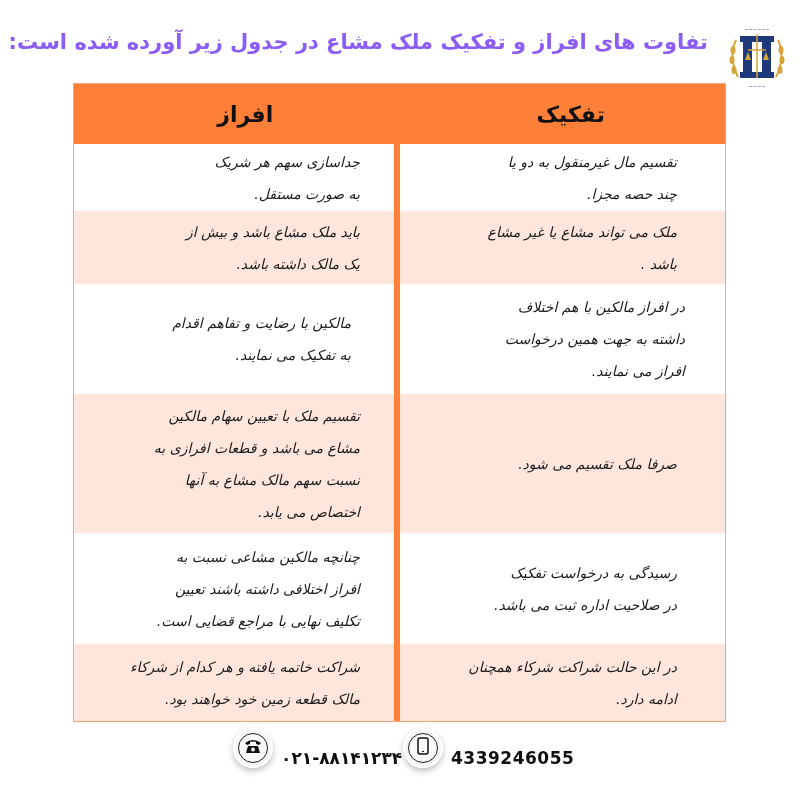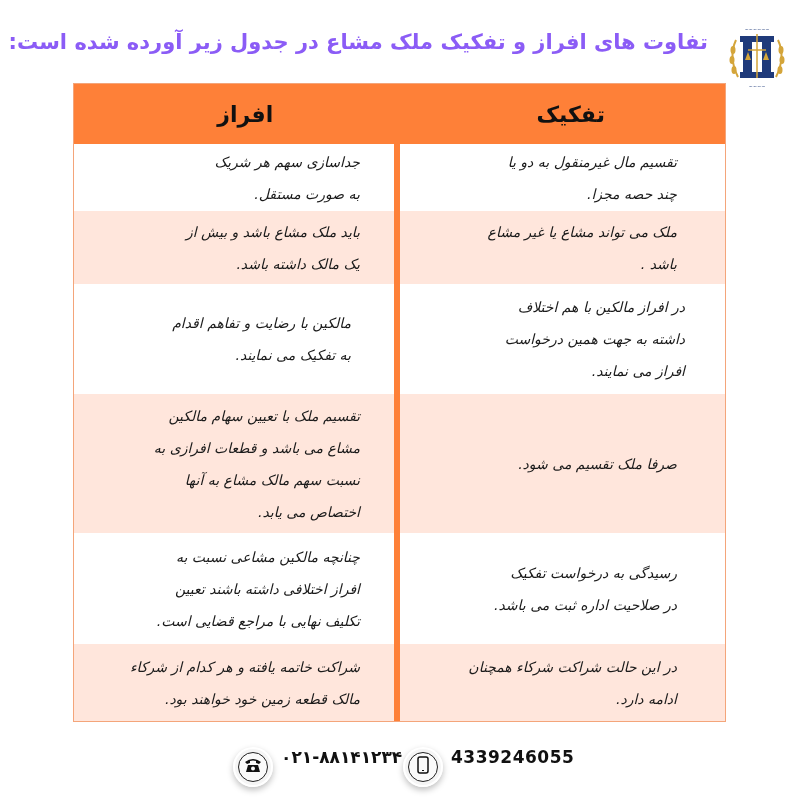--- a/index.html
+++ b/index.html
@@ -96,24 +96,24 @@
       padding-right: 48px;
       padding-left: 10px;
     }
     .row .cell.left {
       width: 326px;
       padding-right: 40px;
       padding-left: 10px;
     }
     .contact {
       position: absolute;
-      top: 747px;
+      top: 722px;
       height: 46px;
       display: flex;
-      align-items: flex-start;
+      align-items: flex-end;
     }
     .circle {
       width: 40px;
       height: 40px;
       border-radius: 50%;
       background: #f5f5f5;
       box-shadow: 0 3px 6px rgba(0,0,0,0.25), inset 0 0 0 2px #ffffff;
       display: flex;
       align-items: center;
       justify-content: center;

